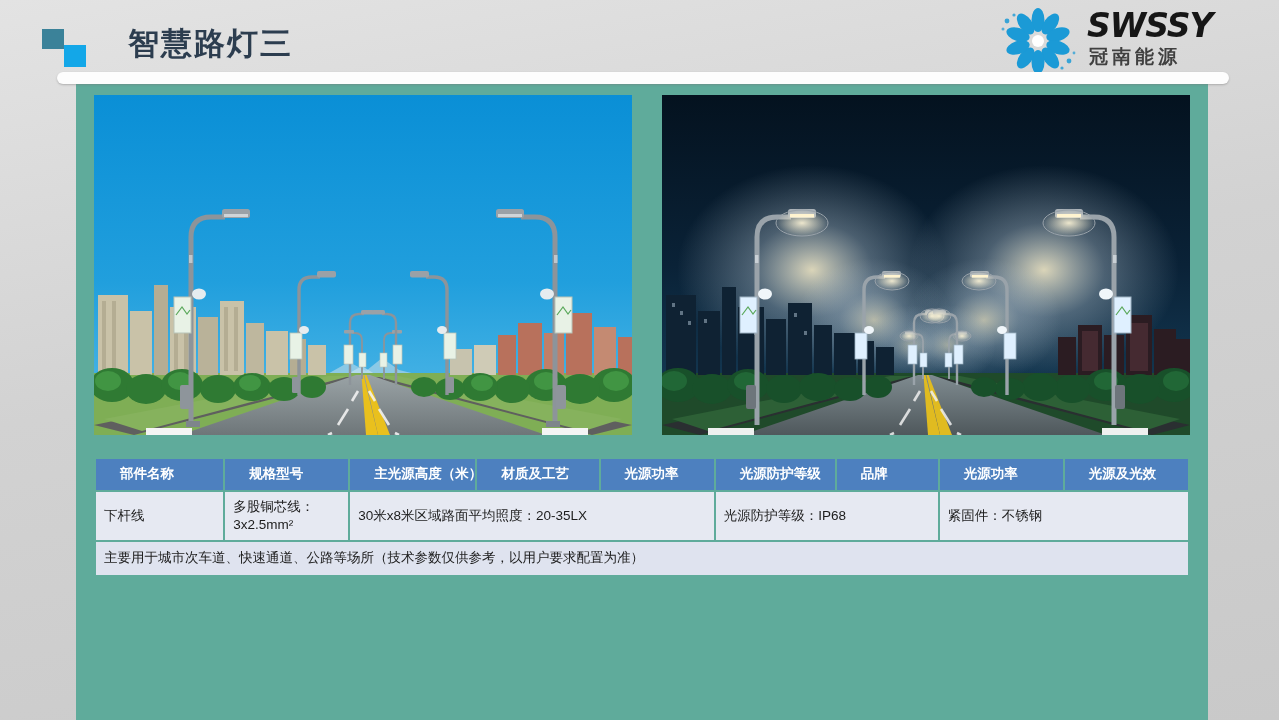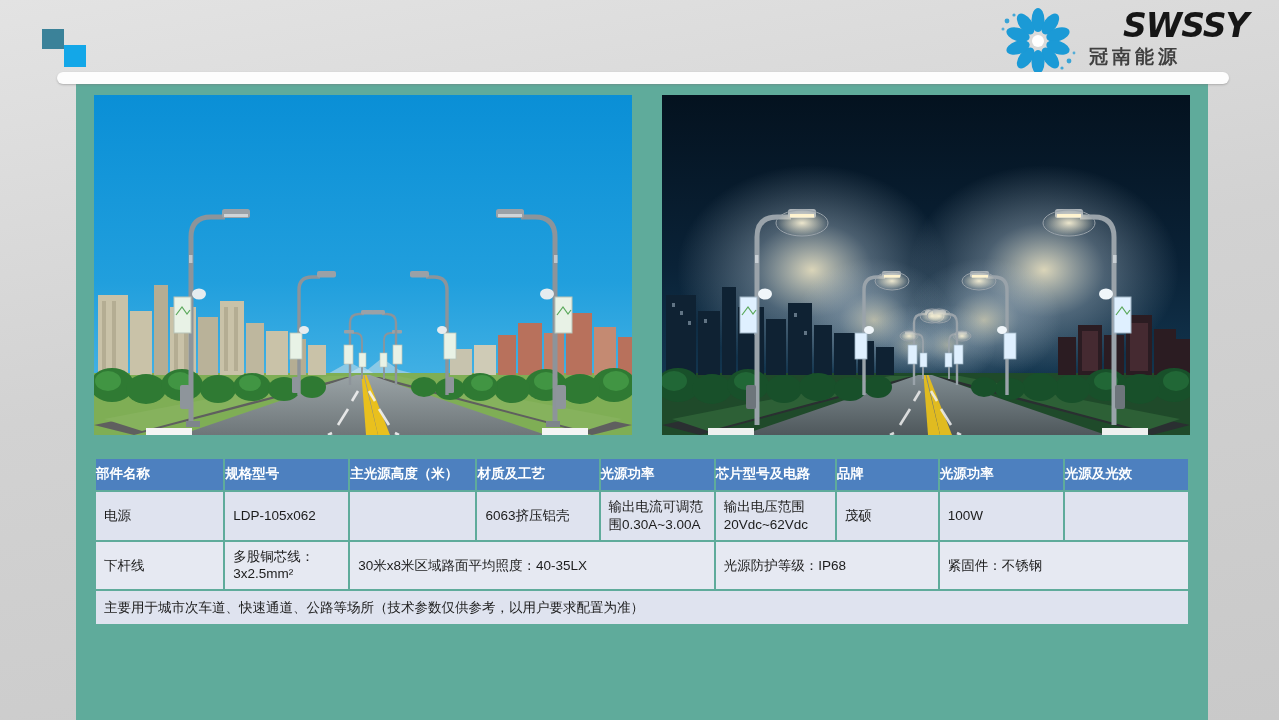--- a/index.html
+++ b/index.html
@@ -32,21 +32,20 @@
   }
 
   
   #corp-logo { position: absolute; right: 22px; top: 5px; width: 262px; height: 72px; }
   #corp-logo-icon { position: absolute; left: 0; top: 2px; width: 86px; height: 68px; }
   #corp-logo-text {
     position: absolute; left: 92px; top: 3px;
     font-size: 33px; font-weight: bold; font-style: italic;
     color: #161616; letter-spacing: -1px; line-height: 36px;
     font-family: "DejaVu Sans", sans-serif;
-    margin-left: 36px;
   }
   #corp-logo-sub {
     position: absolute; left: 94px; top: 40px;
     font-size: 19px; font-weight: bold; color: #404040; letter-spacing: 4px;
     line-height: 24px;
   }
 
   
   #header-rule {
     position: absolute; left: 57px; top: 72px; width: 1172px; height: 12px;
@@ -69,21 +68,21 @@
 
   
   #spec-table {
     position: absolute; left: 18px; top: 379px; width: 1096px;
     border-collapse: separate; border-spacing: 2px;
     font-size: 13.5px; color: #1c1c1c;
     table-layout: fixed;
   }
   #spec-table th {
     background: #4d80bf; color: #ffffff; font-weight: bold;
-    text-align: left; padding: 6px 8px 7px 0; height: 29px;
+    text-align: left; padding: 6px 8px 7px 24px; height: 29px;
     font-size: 13.5px; white-space: nowrap; vertical-align: middle; margin-left: 47px;
   }
   #spec-table td {
     background: #dfe3ef; padding: 6px 8px; vertical-align: middle;
     line-height: 1.32; height: 41px;
   }
   #spec-table tr.r-even td { background: #e6e9f2; }
   #spec-table td.footnote {
     background: #dfe3ef; height: 33px; white-space: nowrap;
   }
@@ -95,20 +94,21 @@
 </head>
 <body>
 
 <div id="slide-header">
 
   <div id="header-logo-mark">
     <div class="sq1"></div>
     <div class="sq2"></div>
   </div>
 
+  <div id="page-title">智慧路灯三</div>
 
   <div id="corp-logo">
     <div id="corp-logo-icon">
       <svg width="86" height="68" viewBox="0 0 86 68">
         <g fill="#1b9ad6">
           <g transform="translate(43,34)">
             <g transform="rotate(0)">
                 <ellipse cx="0" cy="-21" rx="6.5" ry="12"></ellipse>
               </g>
             <g transform="rotate(36)">
@@ -530,42 +530,31 @@
         <col style="width:122px">
         <col style="width:122px">
     </colgroup>
     <thead>
       <tr>
         <th>部件名称</th>
         <th>规格型号</th>
         <th>主光源高度（米）</th>
         <th>材质及工艺</th>
         <th>光源功率</th>
-        <th>芯片型号及电路</th>
+        <th>光源防护等级</th>
         <th>品牌</th>
         <th>光源功率</th>
         <th>光源及光效</th>
       </tr>
     </thead>
     <tbody>
-      <tr class="r-odd">
-        <td>电源</td>
-        <td>LDP-105x062</td>
-        <td class="cell-empty"></td>
-        <td>6063挤压铝壳</td>
-        <td>输出电流可调范围0.30A~3.00A</td>
-        <td>输出电压范围20Vdc~62Vdc</td>
-        <td>茂硕</td>
-        <td>100W</td>
-        <td class="cell-empty"></td>
-      </tr>
       <tr class="r-even">
         <td>下杆线</td>
         <td>多股铜芯线：3x2.5mm²</td>
-        <td colspan="3">30米x8米区域路面平均照度：40-35LX</td>
+        <td colspan="3">30米x8米区域路面平均照度：20-35LX</td>
         <td colspan="2">光源防护等级：IP68</td>
         <td colspan="2">紧固件：不锈钢</td>
       </tr>
       <tr>
         <td class="footnote" colspan="9">主要用于城市次车道、快速通道、公路等场所（技术参数仅供参考，以用户要求配置为准）</td>
       </tr>
     </tbody>
   </table>
 </div>
 

